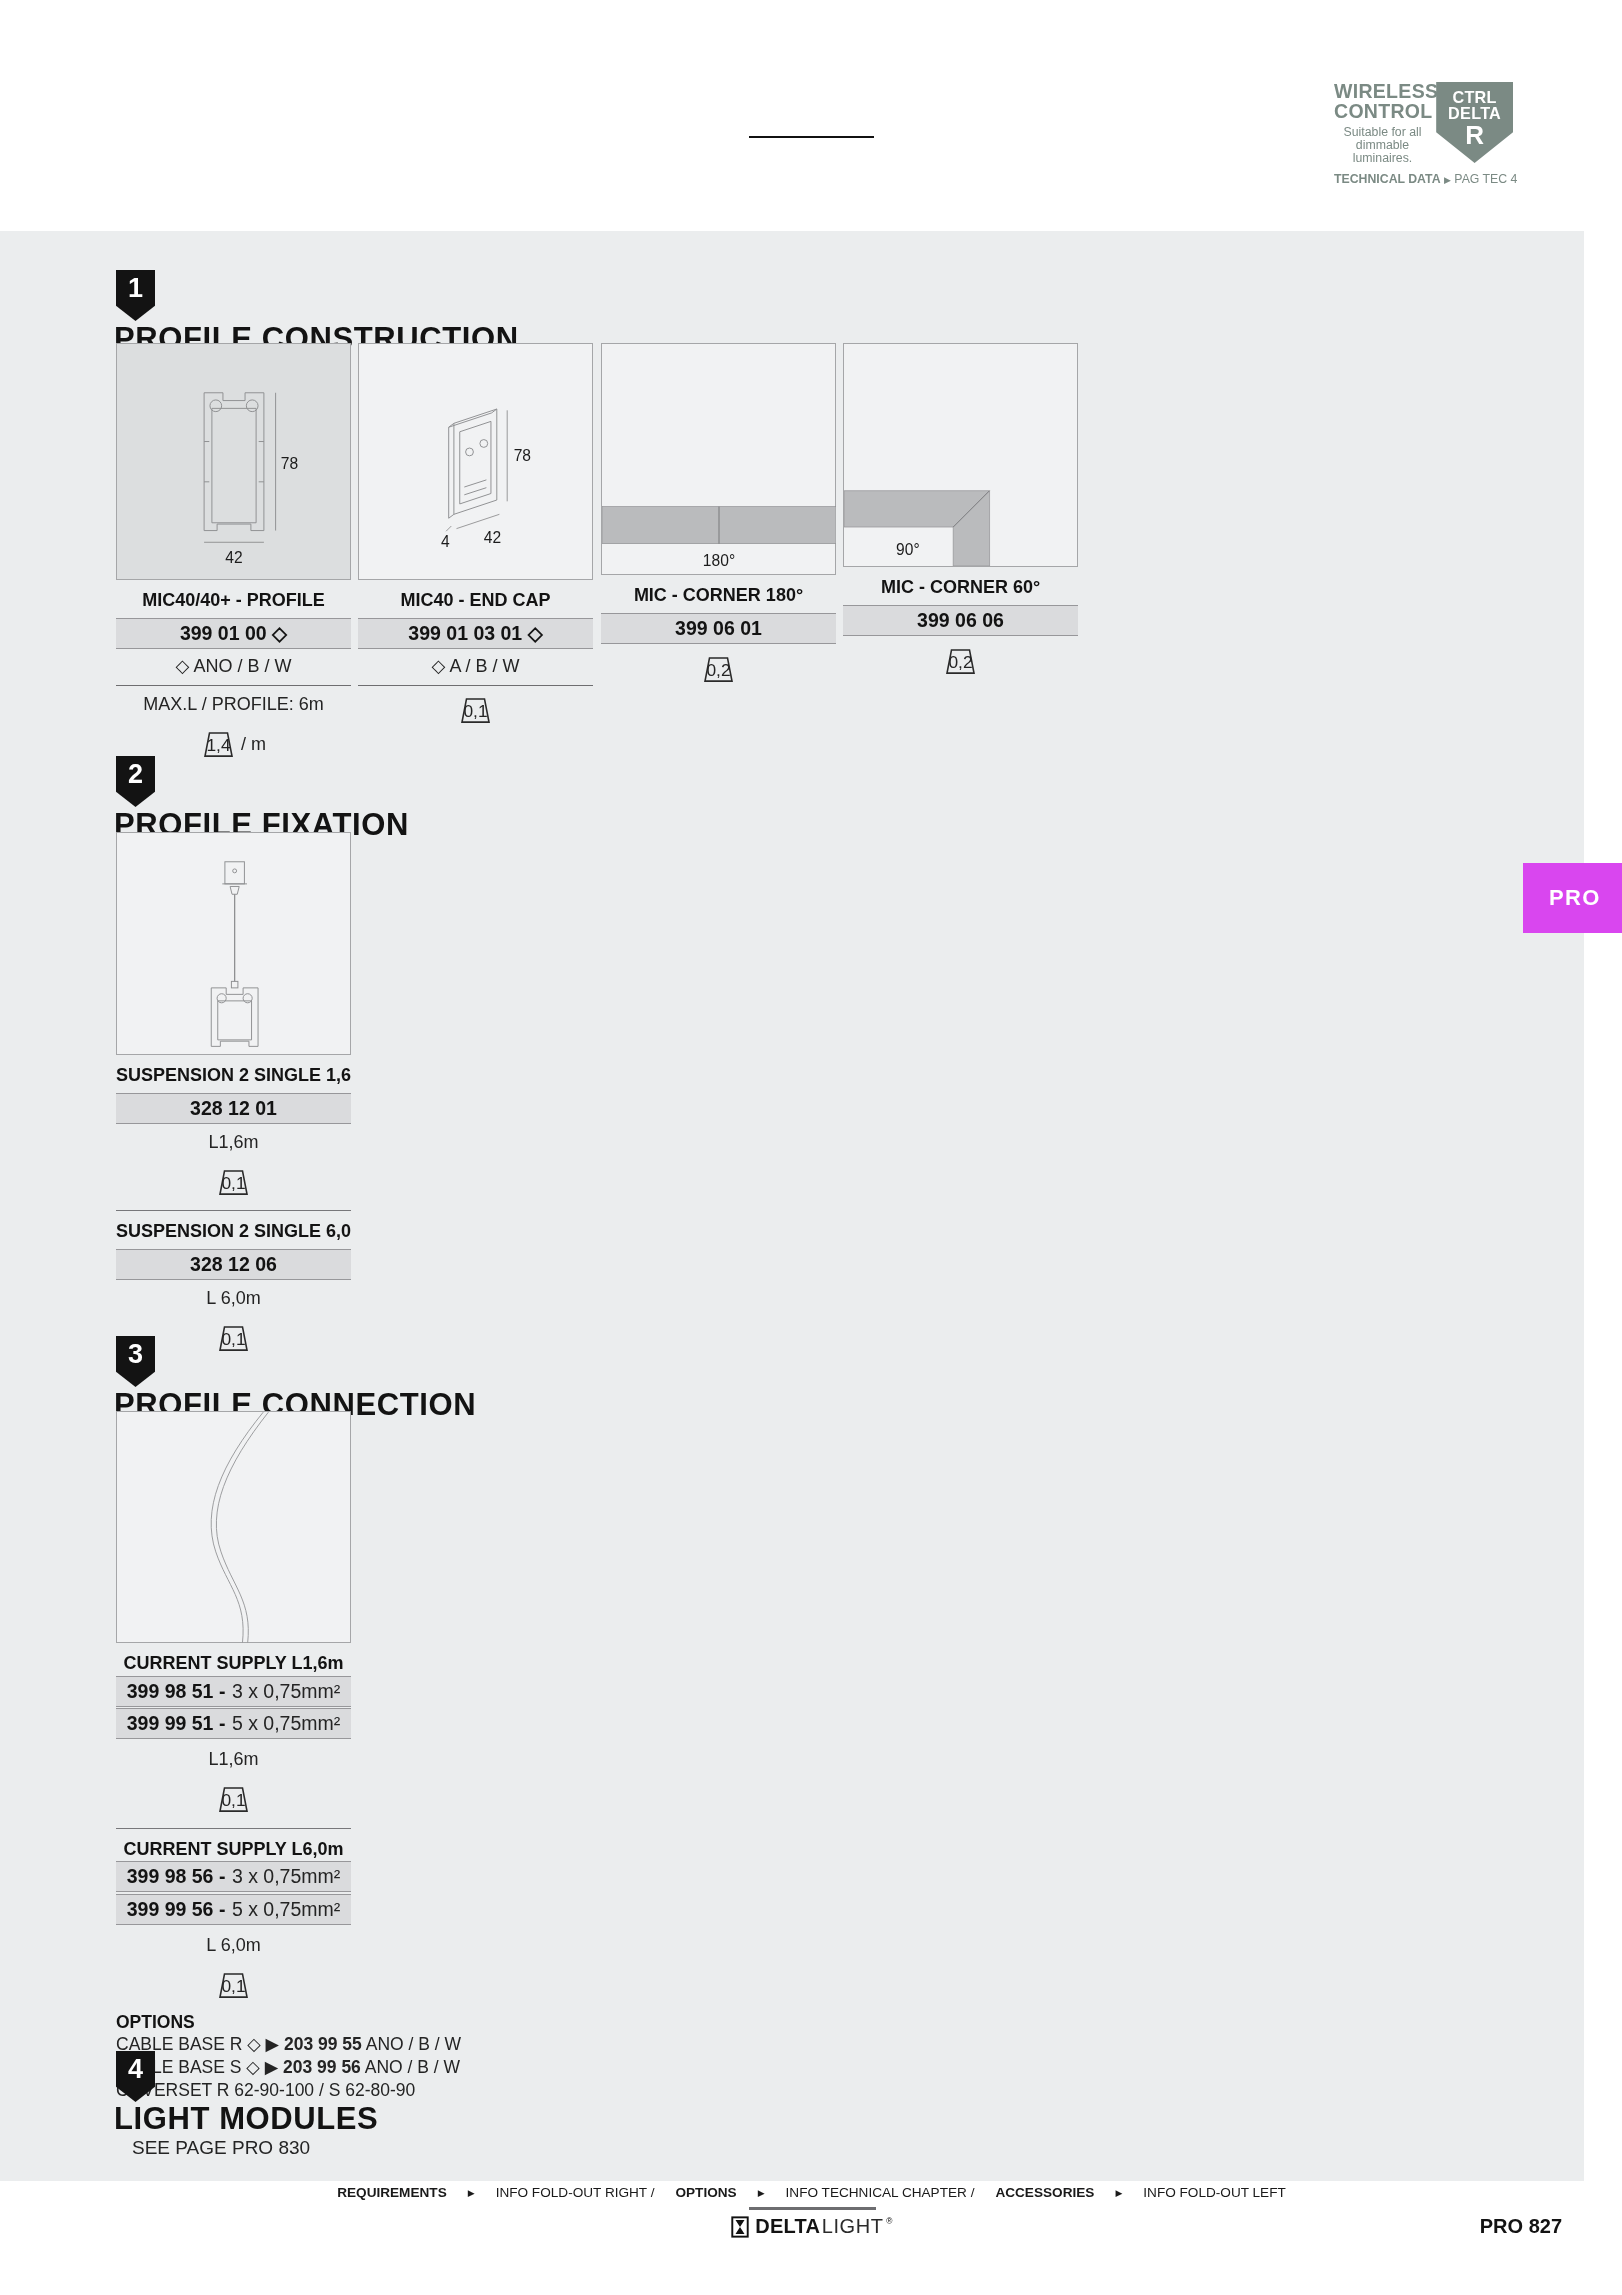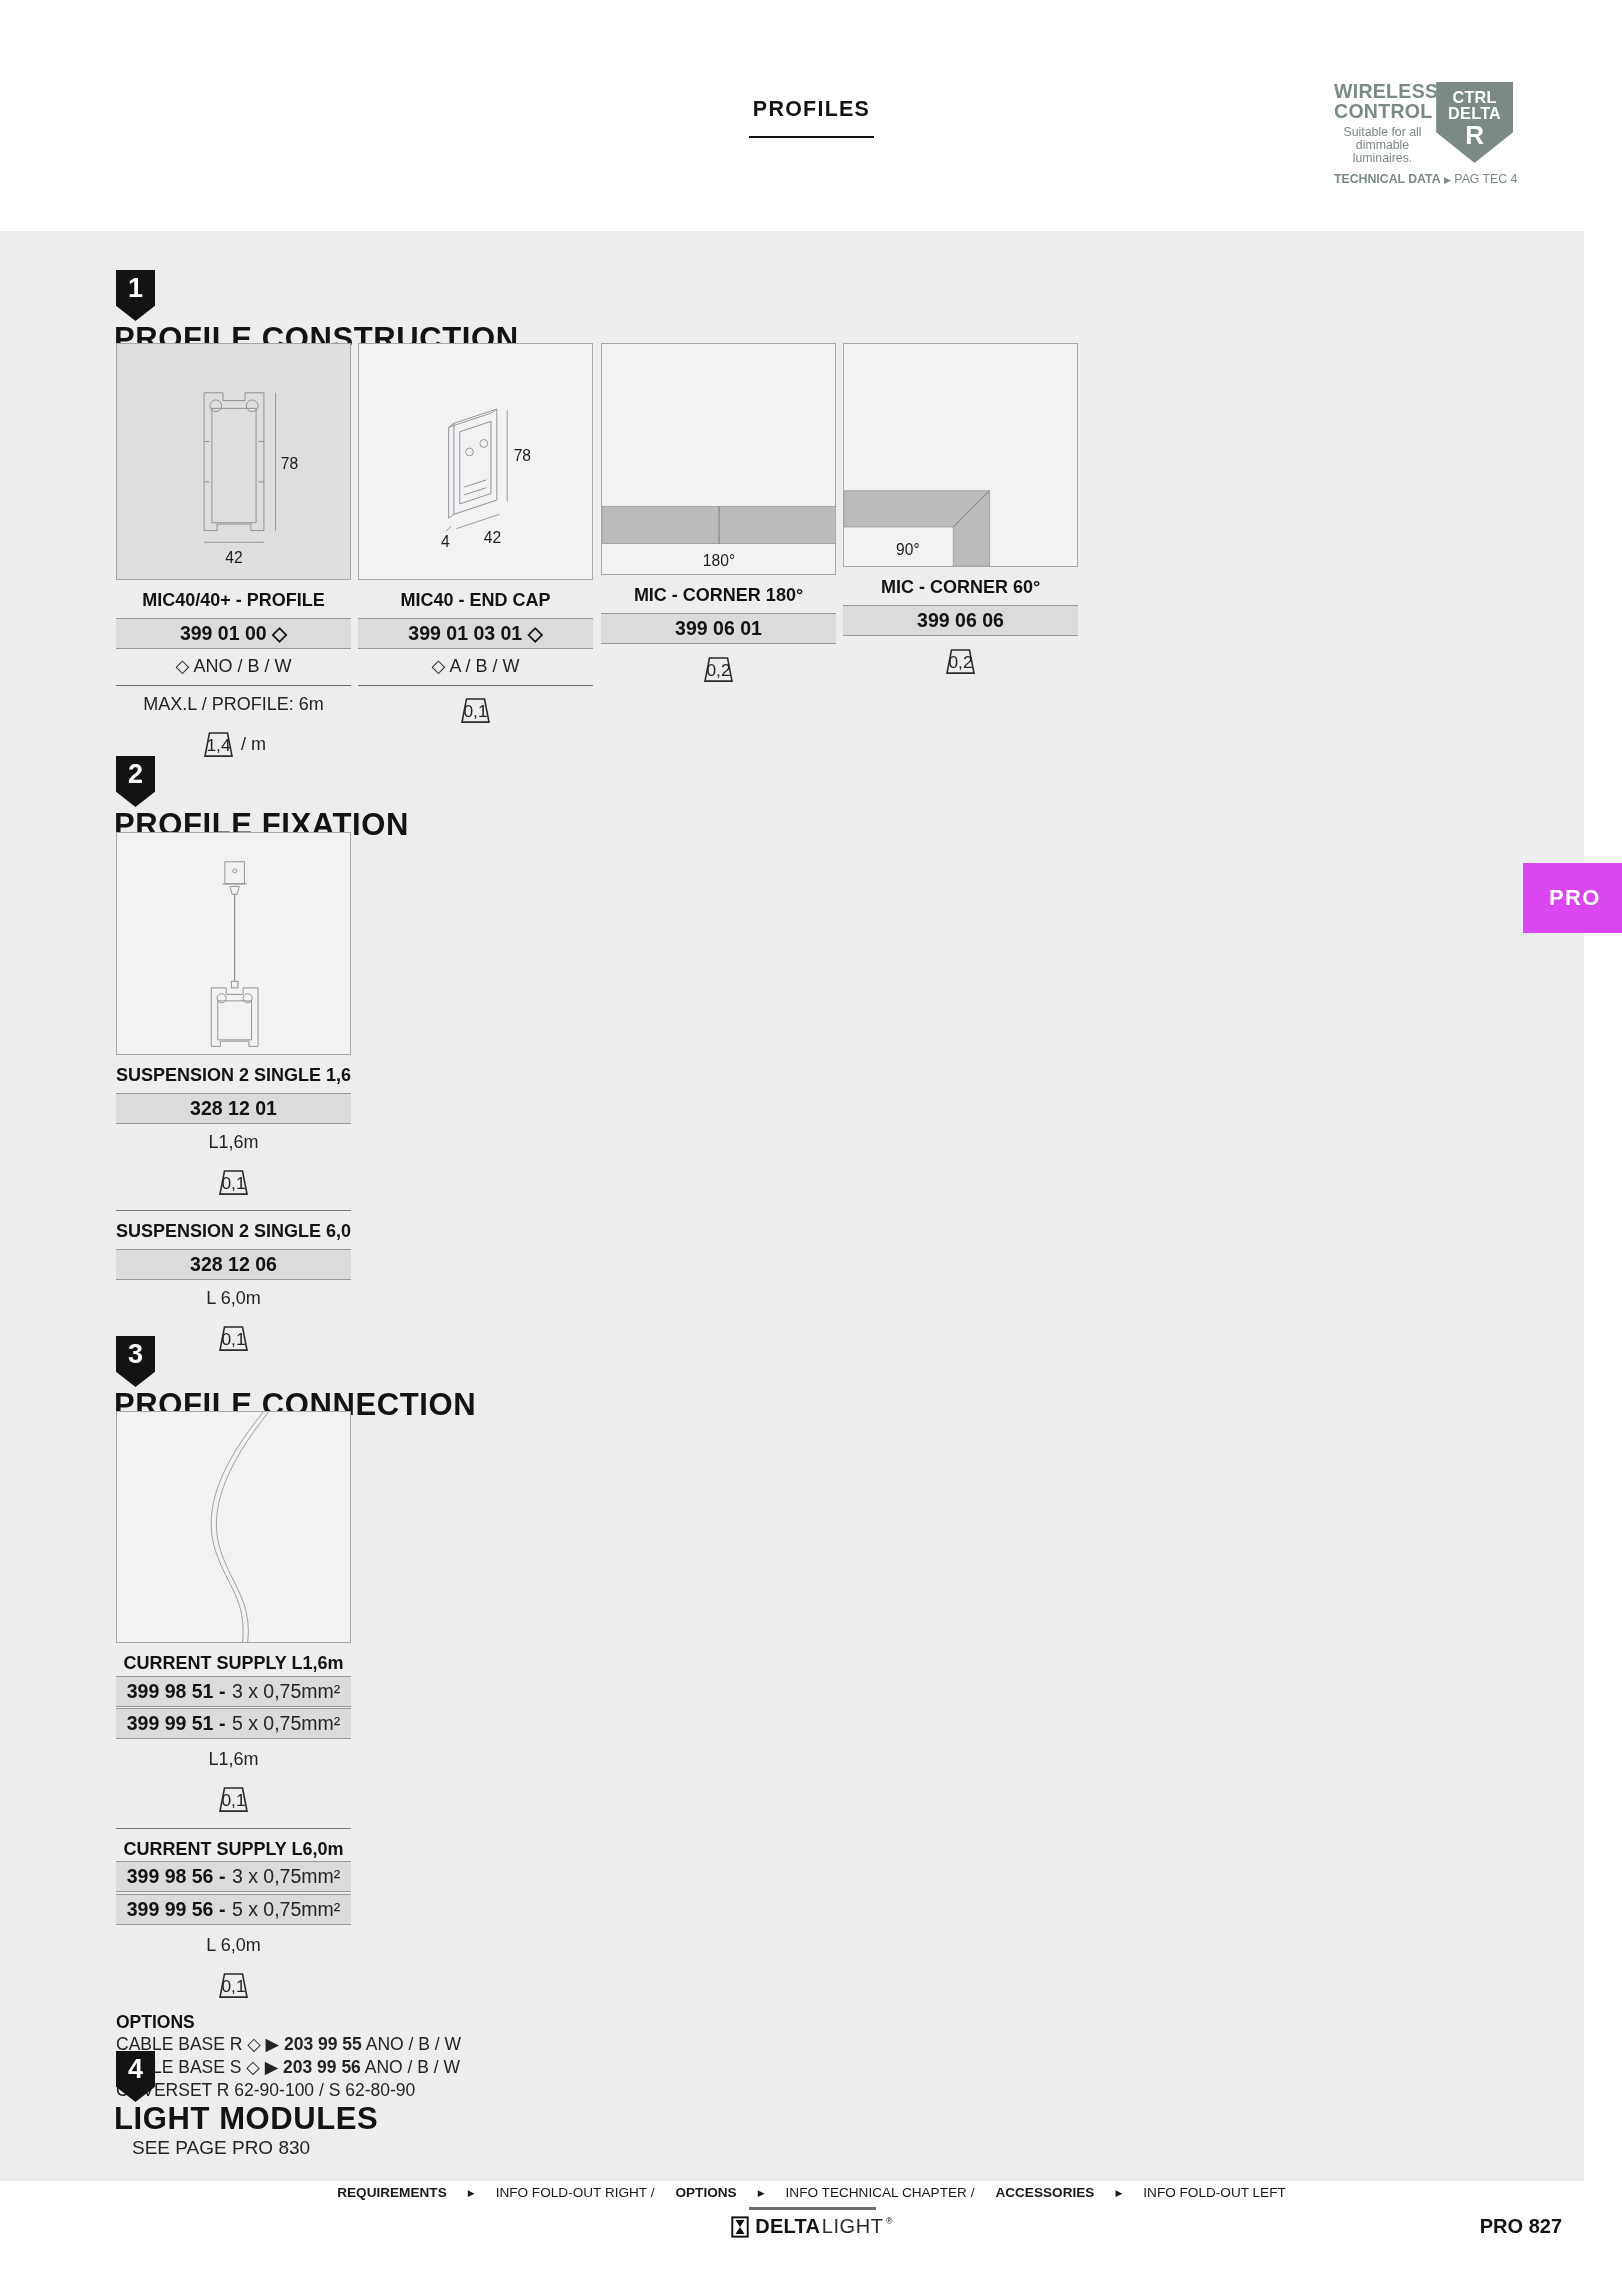--- a/index.html
+++ b/index.html
@@ -74,21 +74,20 @@
   .brand-bold { font-size:20px; font-weight:bold; letter-spacing:0.3px; }
   .brand-light { font-size:20px; font-weight:300; letter-spacing:0.6px; color:#2b2b2b; }
   .brand-reg { font-size:8.4px; align-self:flex-start; margin-left:-3.9px; margin-top:1.3px; }
   .page-num { position:absolute; right:61px; top:2215px; font-size:20px; font-weight:bold; }
 </style>
 </head>
 <body>
 
 <div class="page">
 
-  <div class="page-title">PROFILES</div>
   <div class="title-rule"></div>
 
   <div class="wireless">
     <div class="w-cols">
       <div class="w-left">
         <div class="w-t1">WIRELESS</div>
         <div class="w-t2">CONTROL</div>
         <div class="w-note">Suitable for all dimmable luminaires.</div>
       </div>
       <div class="w-shield">

